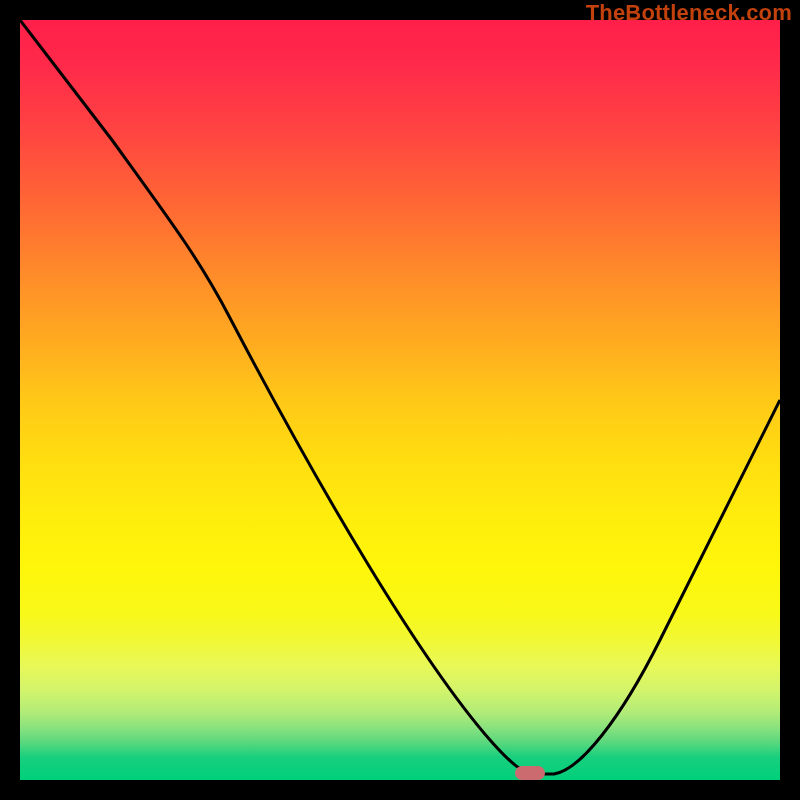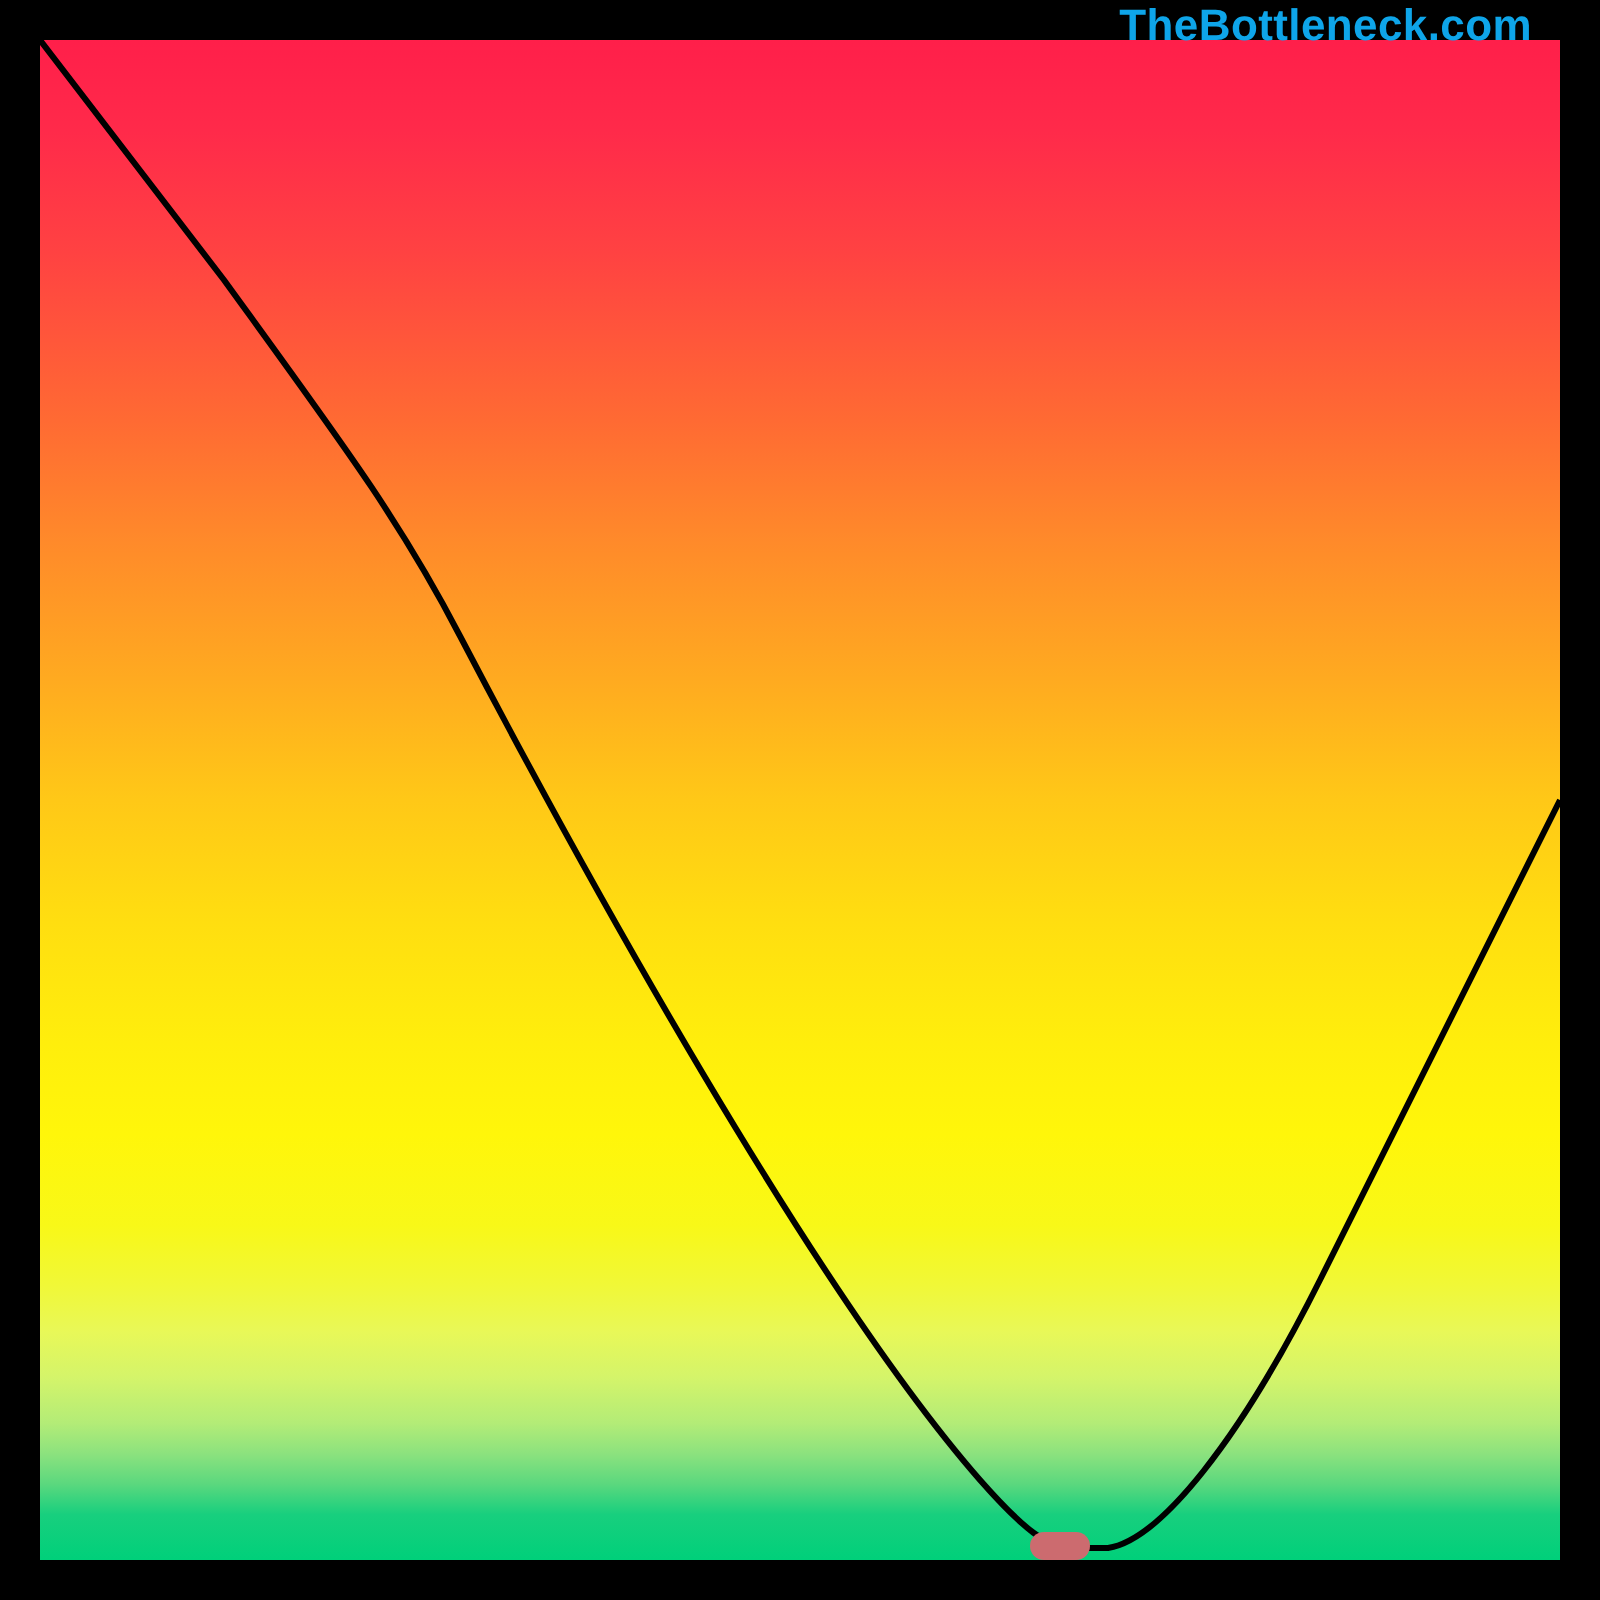--- a/index.html
+++ b/index.html
@@ -44,22 +44,22 @@
       #b3ec77 91%,
       #8ce27e 93%,
       #5bd87e 95%,
       #18cf7e 97%,
       #00d07a 100%
     );
   }
   .watermark {
     position: absolute;
     top: 0px;
-    right: 34px;
-    color: #0ea5e9;
+    right: 8px;
+    color: #c2410c;
     font-size: 22px;
     font-weight: 600;
     letter-spacing: 0.2px;
     z-index: 10;
   }
   svg.curve {
     position: absolute;
     left: 0;
     top: 0;
     width: 760px;

